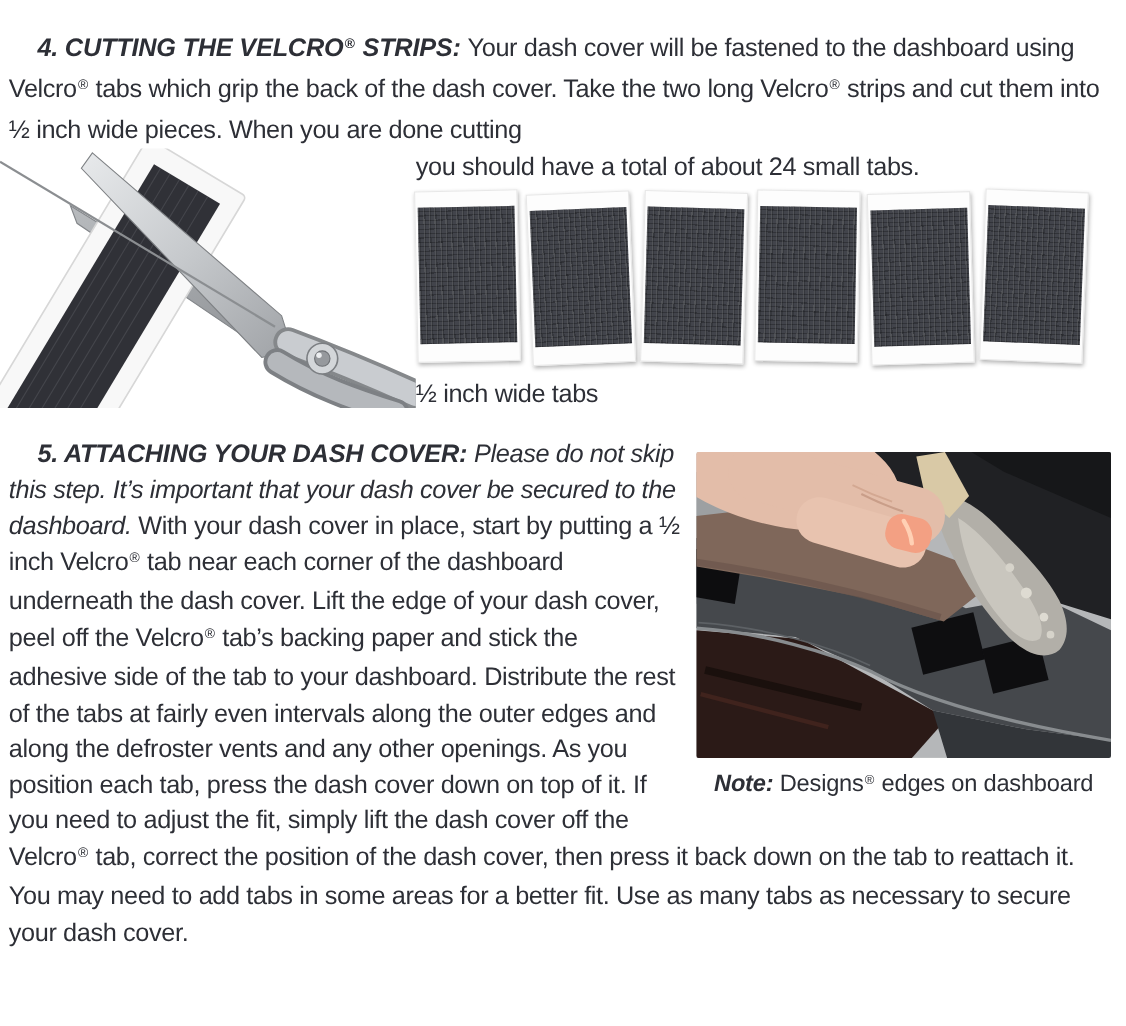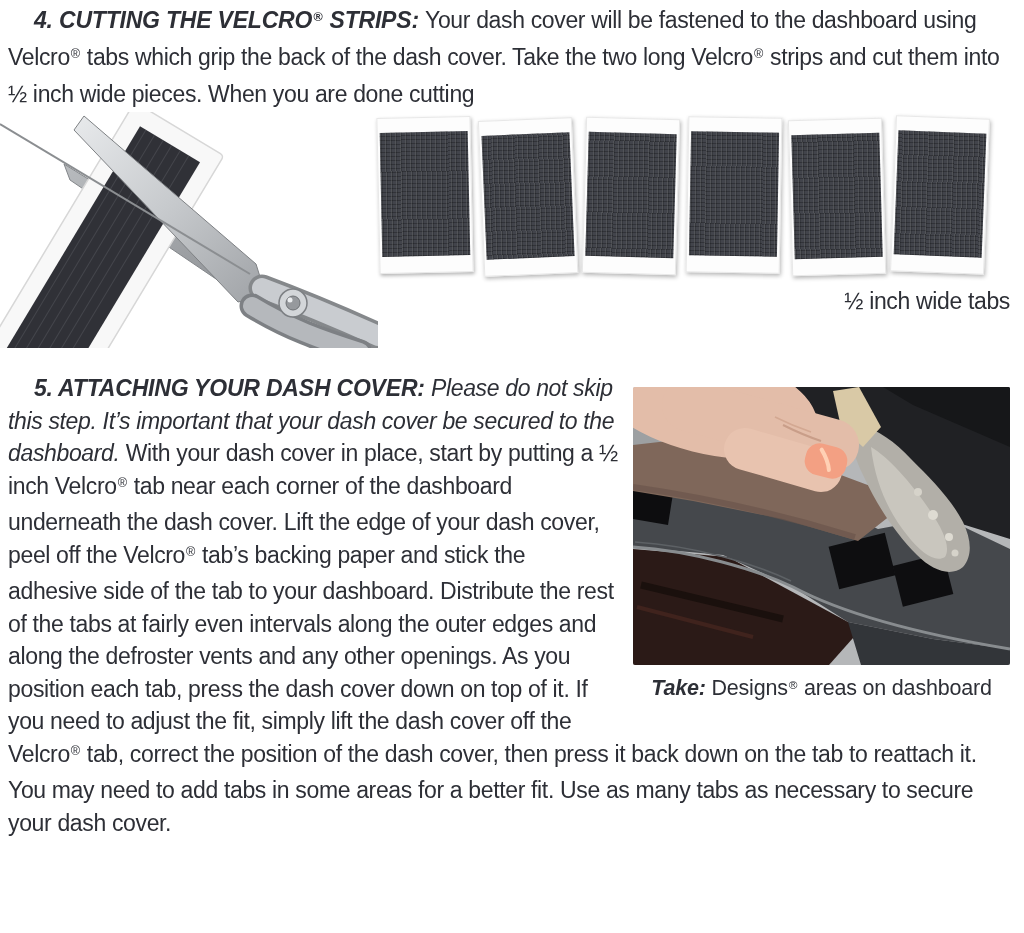--- a/index.html
+++ b/index.html
@@ -7,21 +7,21 @@
   .page {
     position:relative;
     width:1024px; height:933px;
     background:#ffffff;
     overflow:hidden;
     font-family:"Liberation Sans","DejaVu Sans",sans-serif;
     color:#2d2f36;
     font-size:23px;
     line-height:33px;
     letter-spacing:-0.35px;
-    padding-top:4px;
+    padding-top:27px;
   }
   p { margin:0; }
   .hi { font-weight:bold; font-style:italic; letter-spacing:-0.2px; }
   .i  { font-style:italic; }
   .sup { font-size:0.55em; position:relative; top:-0.55em; margin:0 1px; }
 
   .p4 { padding:0 12px 0 8px; text-indent:26px; }
 
   .row { display:flex; margin-top:1px; }
   .fig-scissors { width:378px; height:236px; flex:none; position:relative; }
@@ -45,21 +45,21 @@
       repeating-linear-gradient(0deg, rgba(0,0,0,0.25) 0 1px, rgba(0,0,0,0) 1px 4px),
       repeating-linear-gradient(90deg, rgba(0,0,0,0.18) 0 2px, rgba(0,0,0,0) 2px 5px);
   }
   .velcro-tab:nth-child(1){ transform:rotate(-1.2deg); }
   .velcro-tab:nth-child(2){ transform:rotate(-2.4deg) translateY(2px); }
   .velcro-tab:nth-child(3){ transform:rotate(1.6deg) translateY(1px); }
   .velcro-tab:nth-child(4){ transform:rotate(1.0deg); }
   .velcro-tab:nth-child(5){ transform:rotate(-1.6deg) translateY(2px); }
   .velcro-tab:nth-child(6){ transform:rotate(2.2deg); }
 
-  .tabs-caption { text-align:right; margin-top:9px; line-height:30px; }
+  .tabs-caption { text-align:left; margin-top:9px; line-height:30px; }
 
   .p5 { margin:24px 14px 0 8px; text-indent:26px; line-height:32.5px; }
   .float-photo { float:right; width:377px; margin:15px 0 6px 14px; text-indent:0; }
   .float-photo svg { display:block; border-radius:2px; }
   .note-caption { margin-top:9px; text-align:center; font-size:21.5px; line-height:28px; letter-spacing:-0.2px; }
 
   .p6 { clear:both; margin:11px 14px 0 8px; text-indent:26px; line-height:32.5px; }
 </style>
 </head>
 <body>
@@ -108,20 +108,21 @@
         <path d="M252,194 C288,216 322,228 360,240 " stroke="#7d8084" stroke-width="25" fill="none" stroke-linecap="round"></path>
         <path d="M252,194 C288,216 322,228 360,240" stroke="#b5b8bc" stroke-width="18" fill="none" stroke-linecap="round"></path>
 
         <circle cx="293" cy="191" r="14" fill="#d3d6d9" stroke="#7c7f83" stroke-width="1.5"></circle>
         <circle cx="293" cy="191" r="7" fill="#96999d" stroke="#6f7276" stroke-width="1"></circle>
         <circle cx="290" cy="188" r="2.5" fill="#eceef0"></circle>
       </svg>
     </div>
 
     <div class="right-col">
+      <div class="cont-line"><span>you should have a total of about 24 small tabs.</span></div>
       <div class="tabs-row">
           <div class="velcro-tab">
             <div class="fabric"></div>
           </div>
           <div class="velcro-tab">
             <div class="fabric"></div>
           </div>
           <div class="velcro-tab">
             <div class="fabric"></div>
           </div>
@@ -178,19 +179,19 @@
 
         <ellipse cx="72" cy="14" rx="115" ry="52" fill="#e3bda9" transform="rotate(14 72 14)"></ellipse>
         <path d="M55,18 L200,58" stroke="#e3bda9" stroke-width="52" stroke-linecap="round" fill="none"></path>
         <path d="M112,62 L188,84" stroke="#e8c3af" stroke-width="42" stroke-linecap="round" fill="none"></path>
         <path d="M150,38 C162,44 176,50 188,54" stroke="#c99e89" stroke-width="2" fill="none"></path>
         <path d="M142,30 C154,36 166,41 178,45" stroke="#d3a892" stroke-width="1.6" fill="none"></path>
 
         <rect x="172" y="58" width="42" height="32" rx="14" fill="#f3a083" transform="rotate(14 193 74)"></rect>
         <path d="M186,64 C192,70 196,76 198,82" stroke="#ffd0b4" stroke-width="4" fill="none" stroke-linecap="round" transform="rotate(14 193 74)"></path>
       </svg>
-      <span class="note-caption" style="display:block;"><span class="hi">Take: </span><span>Designs</span><span class="sup">®</span><span> areas on dashboard</span></span>
+      <span class="note-caption" style="display:block;"><span class="hi">Note: </span><span>Designs</span><span class="sup">®</span><span> edges on dashboard</span></span>
     </span>
     <span><span class="hi">5. ATTACHING YOUR DASH COVER: </span><span class="i">Please do not skip this step. It’s important that your dash cover be secured to the dashboard. </span><span>With your dash cover in place, start by putting a ½ inch Velcro</span><span class="sup">®</span><span> tab near each corner of the dashboard underneath the dash cover. Lift the edge of your dash cover, peel off the Velcro</span><span class="sup">®</span><span> tab’s backing paper and stick the adhesive side of the tab to your dashboard. Distribute the rest of the tabs at fairly even intervals along the outer edges and along the defroster vents and any other openings. As you position each tab, press the dash cover down on top of it. If you need to adjust the fit, simply lift the dash cover off the Velcro</span><span class="sup">®</span><span> tab, correct the position of the dash cover, then press it back down on the tab to reattach it. You may need to add tabs in some areas for a better fit. Use as many tabs as necessary to secure your dash cover.</span></span>
   </p>
 
 
 </div>
 
 </body></html>

